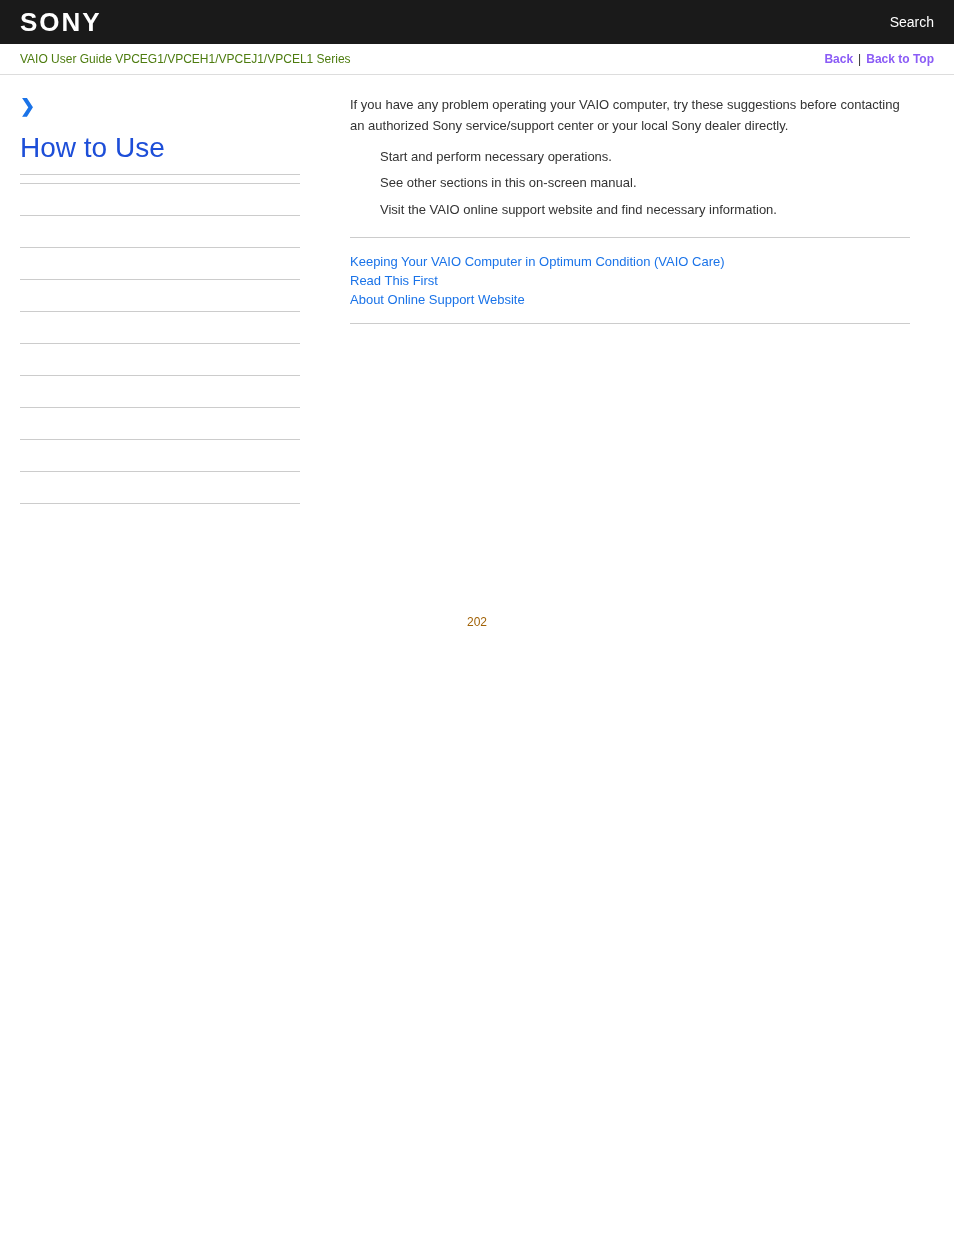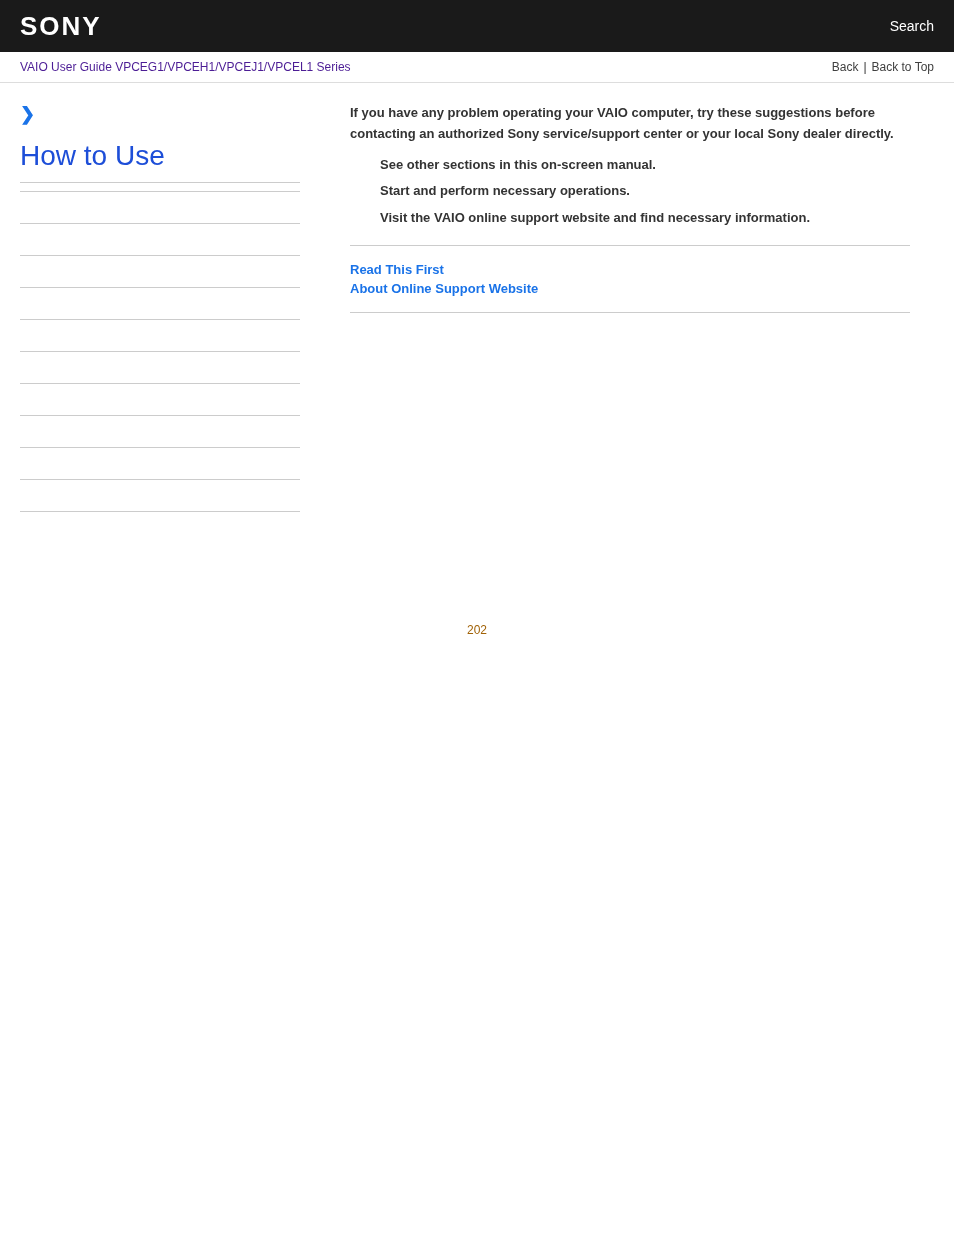--- a/index.html
+++ b/index.html
@@ -12,21 +12,21 @@
       min-height: 1235px;
     }
 
     
     #header {
       background: #1a1a1a;
       display: flex;
       align-items: center;
       justify-content: space-between;
       padding: 0 20px;
-      height: 52px;
+      height: 44px;
     }
     #sony-logo {
       color: #fff;
       font-size: 26px;
       font-weight: bold;
       font-family: Arial, sans-serif;
       letter-spacing: 2px;
     }
     #search-label {
       color: #fff;
@@ -36,33 +36,34 @@
     
     #nav-bar {
       display: flex;
       align-items: center;
       justify-content: space-between;
       padding: 8px 20px;
       border-bottom: 1px solid #ddd;
       font-size: 12px;
     }
     #breadcrumb-text {
-      color: #4c1d95;
+      color: #4d7c0f;
       font-size: 12px;
     }
     #nav-links {
       display: flex;
       gap: 5px;
       align-items: center;
       font-size: 12px;
     }
     .nav-link {
-      color: #404040;
+      color: #8b5cf6;
       cursor: pointer;
       text-decoration: none;
+      font-weight: bold;
     }
     .nav-separator {
       color: #333;
     }
 
     
     #main {
       display: flex;
       padding: 0;
     }
@@ -106,21 +107,20 @@
     .sidebar-item-text {
       color: #1a73e8;
       font-size: 12px;
       cursor: pointer;
     }
 
     
     #content {
       flex: 1;
       padding: 20px 44px 20px 30px;
-      font-weight: bold;
     }
 
     #content-intro {
       font-size: 13px;
       line-height: 1.6;
       color: #333;
       margin-bottom: 10px;
     }
 
     #content-list {
@@ -214,33 +214,34 @@
     <div class="sidebar-item"><span class="sidebar-item-text"></span></div>
     <div class="sidebar-item"><span class="sidebar-item-text"></span></div>
 
   </div>
 
   <div id="content">
     <p id="content-intro">If you have any problem operating your VAIO computer, try these suggestions before contacting an authorized Sony service/support center or your local Sony dealer directly.</p>
 
     <ul id="content-list">
       <li>
-        <span>See other sections in this on-screen manual.</span>
+        <span>Start                    and perform necessary operations.</span>
       </li>
       <li>
-        <span>Start                    and perform necessary operations.</span>
+        <span>See other sections in this on-screen manual.</span>
       </li>
       <li>
         <span>Visit the VAIO online support website and find necessary information.</span>
       </li>
     </ul>
 
     <hr class="content-divider">
 
     <div id="links-section">
+      <a class="content-link">Keeping Your VAIO Computer in Optimum Condition (VAIO Care)</a>
       <a class="content-link">Read This First</a>
       <a class="content-link">About Online Support Website</a>
     </div>
 
     <hr class="content-divider">
   </div>
 
 </div>
 
 <div id="page-number">202</div>

